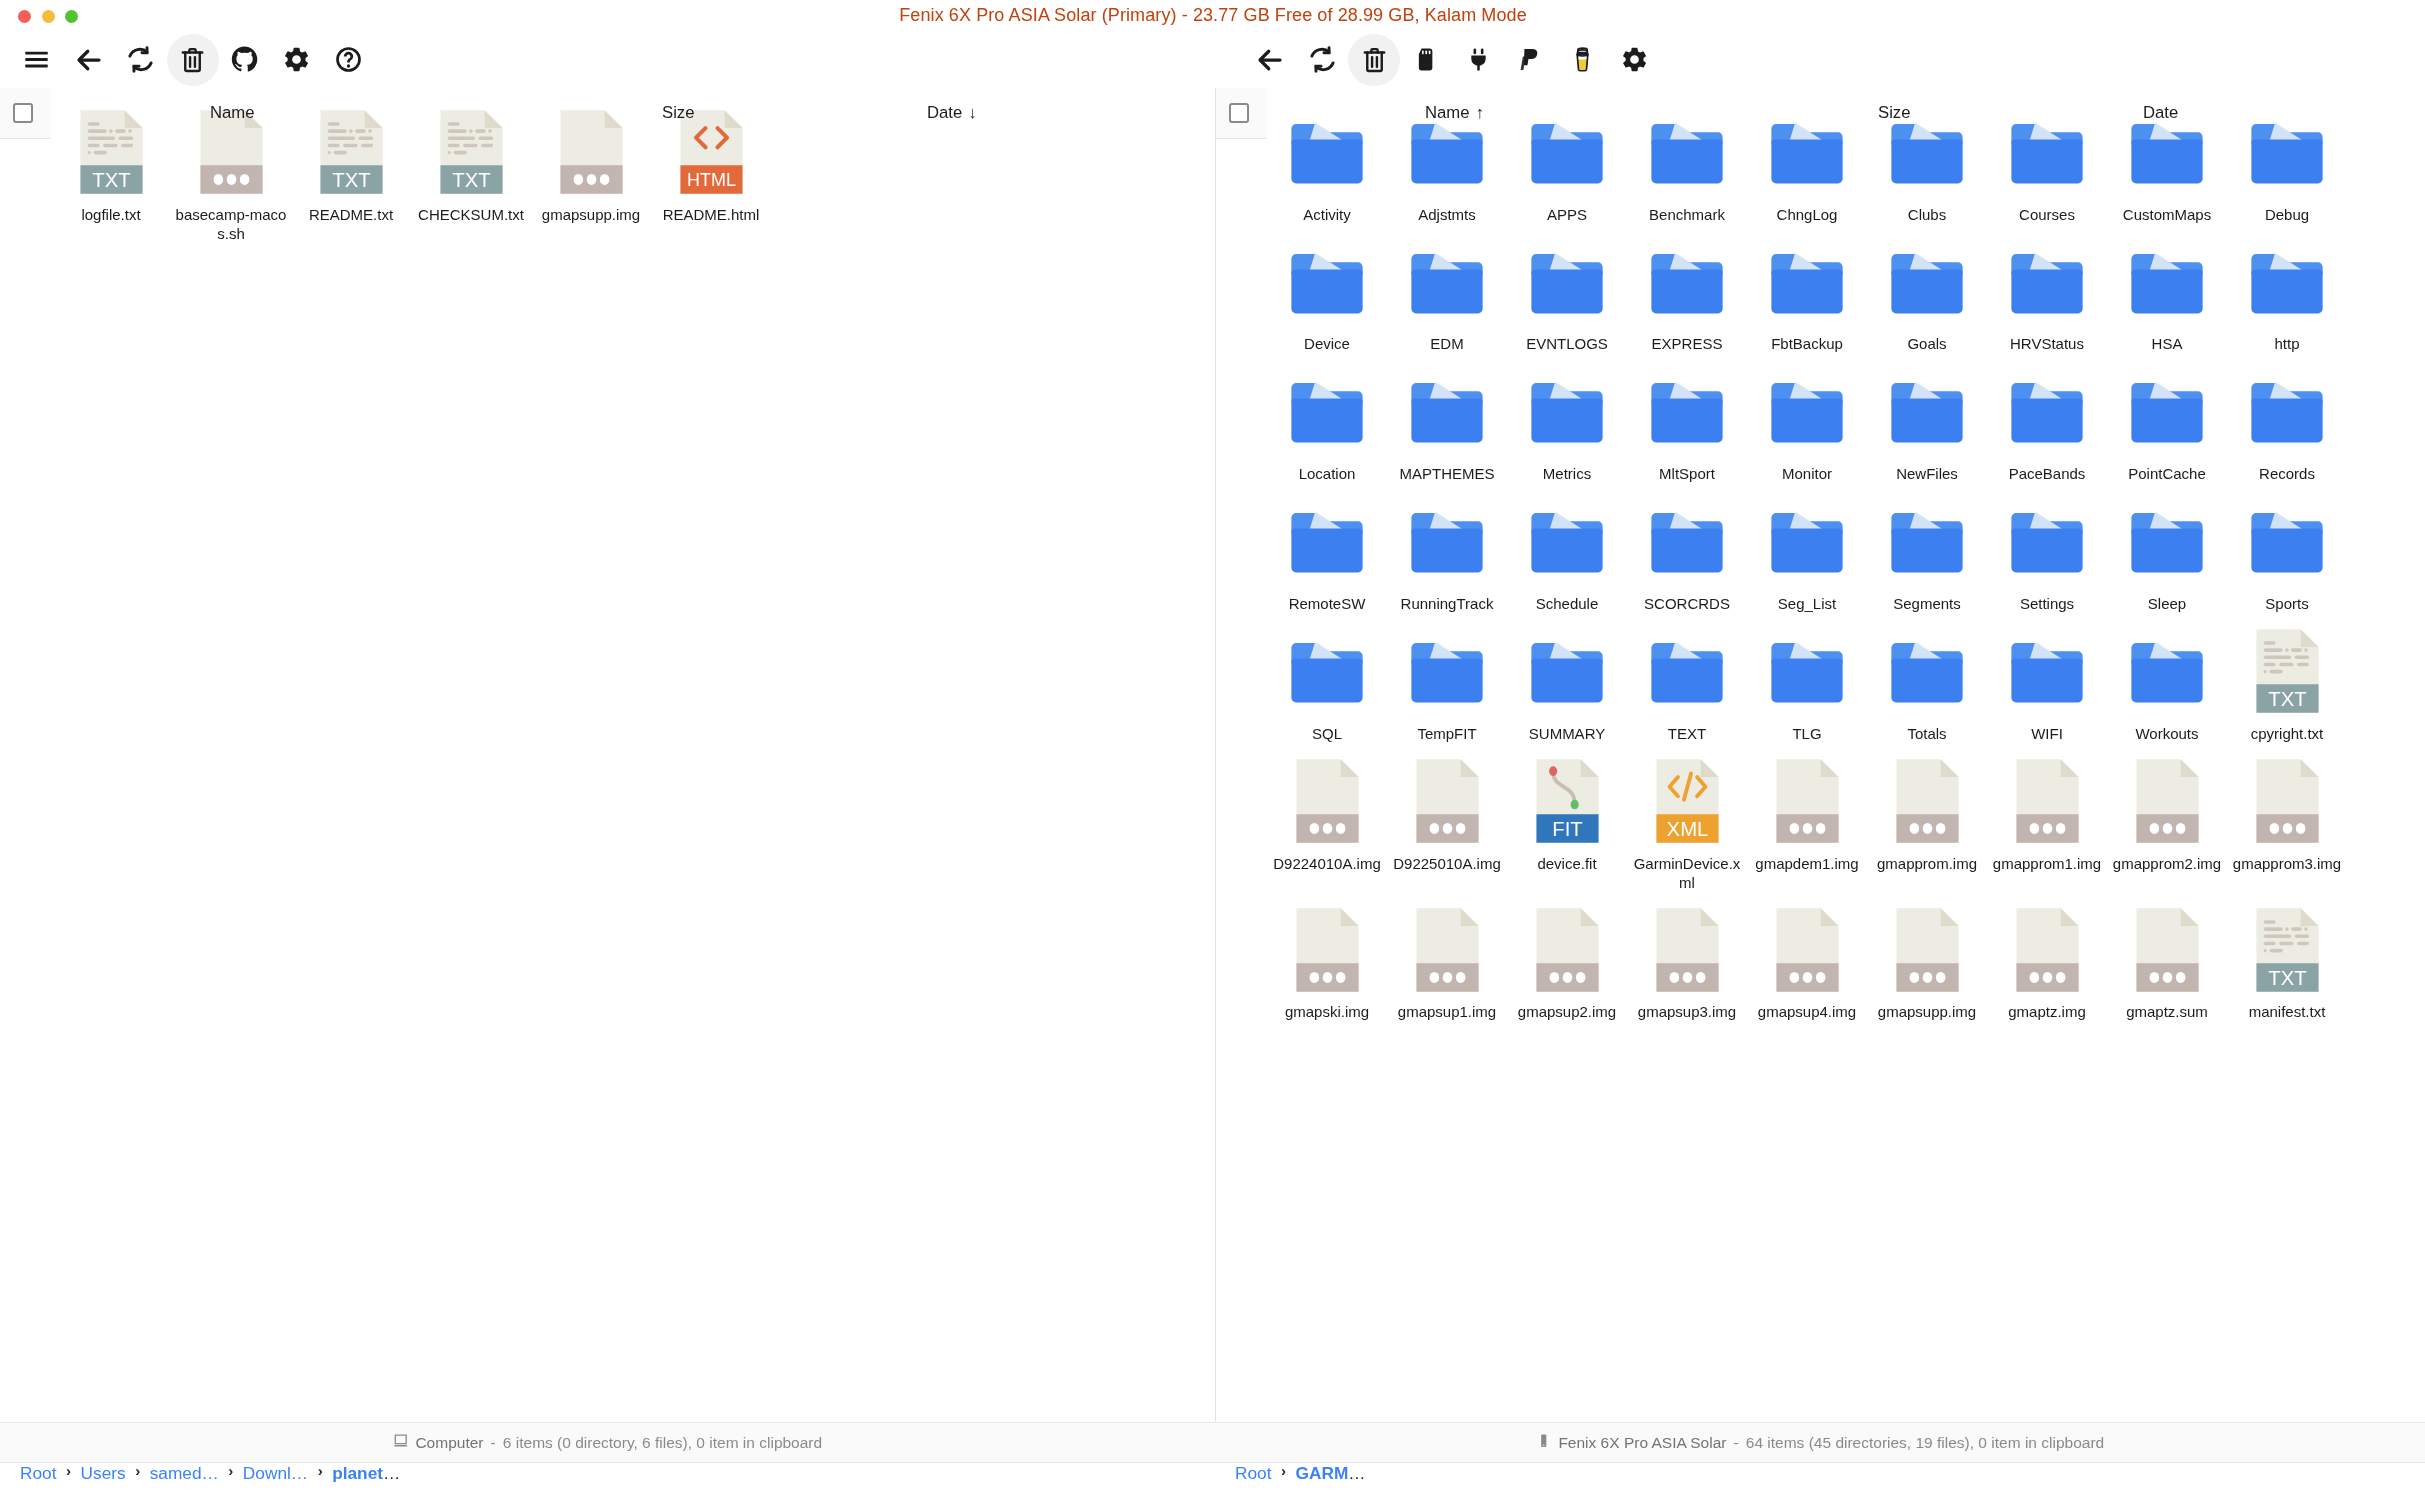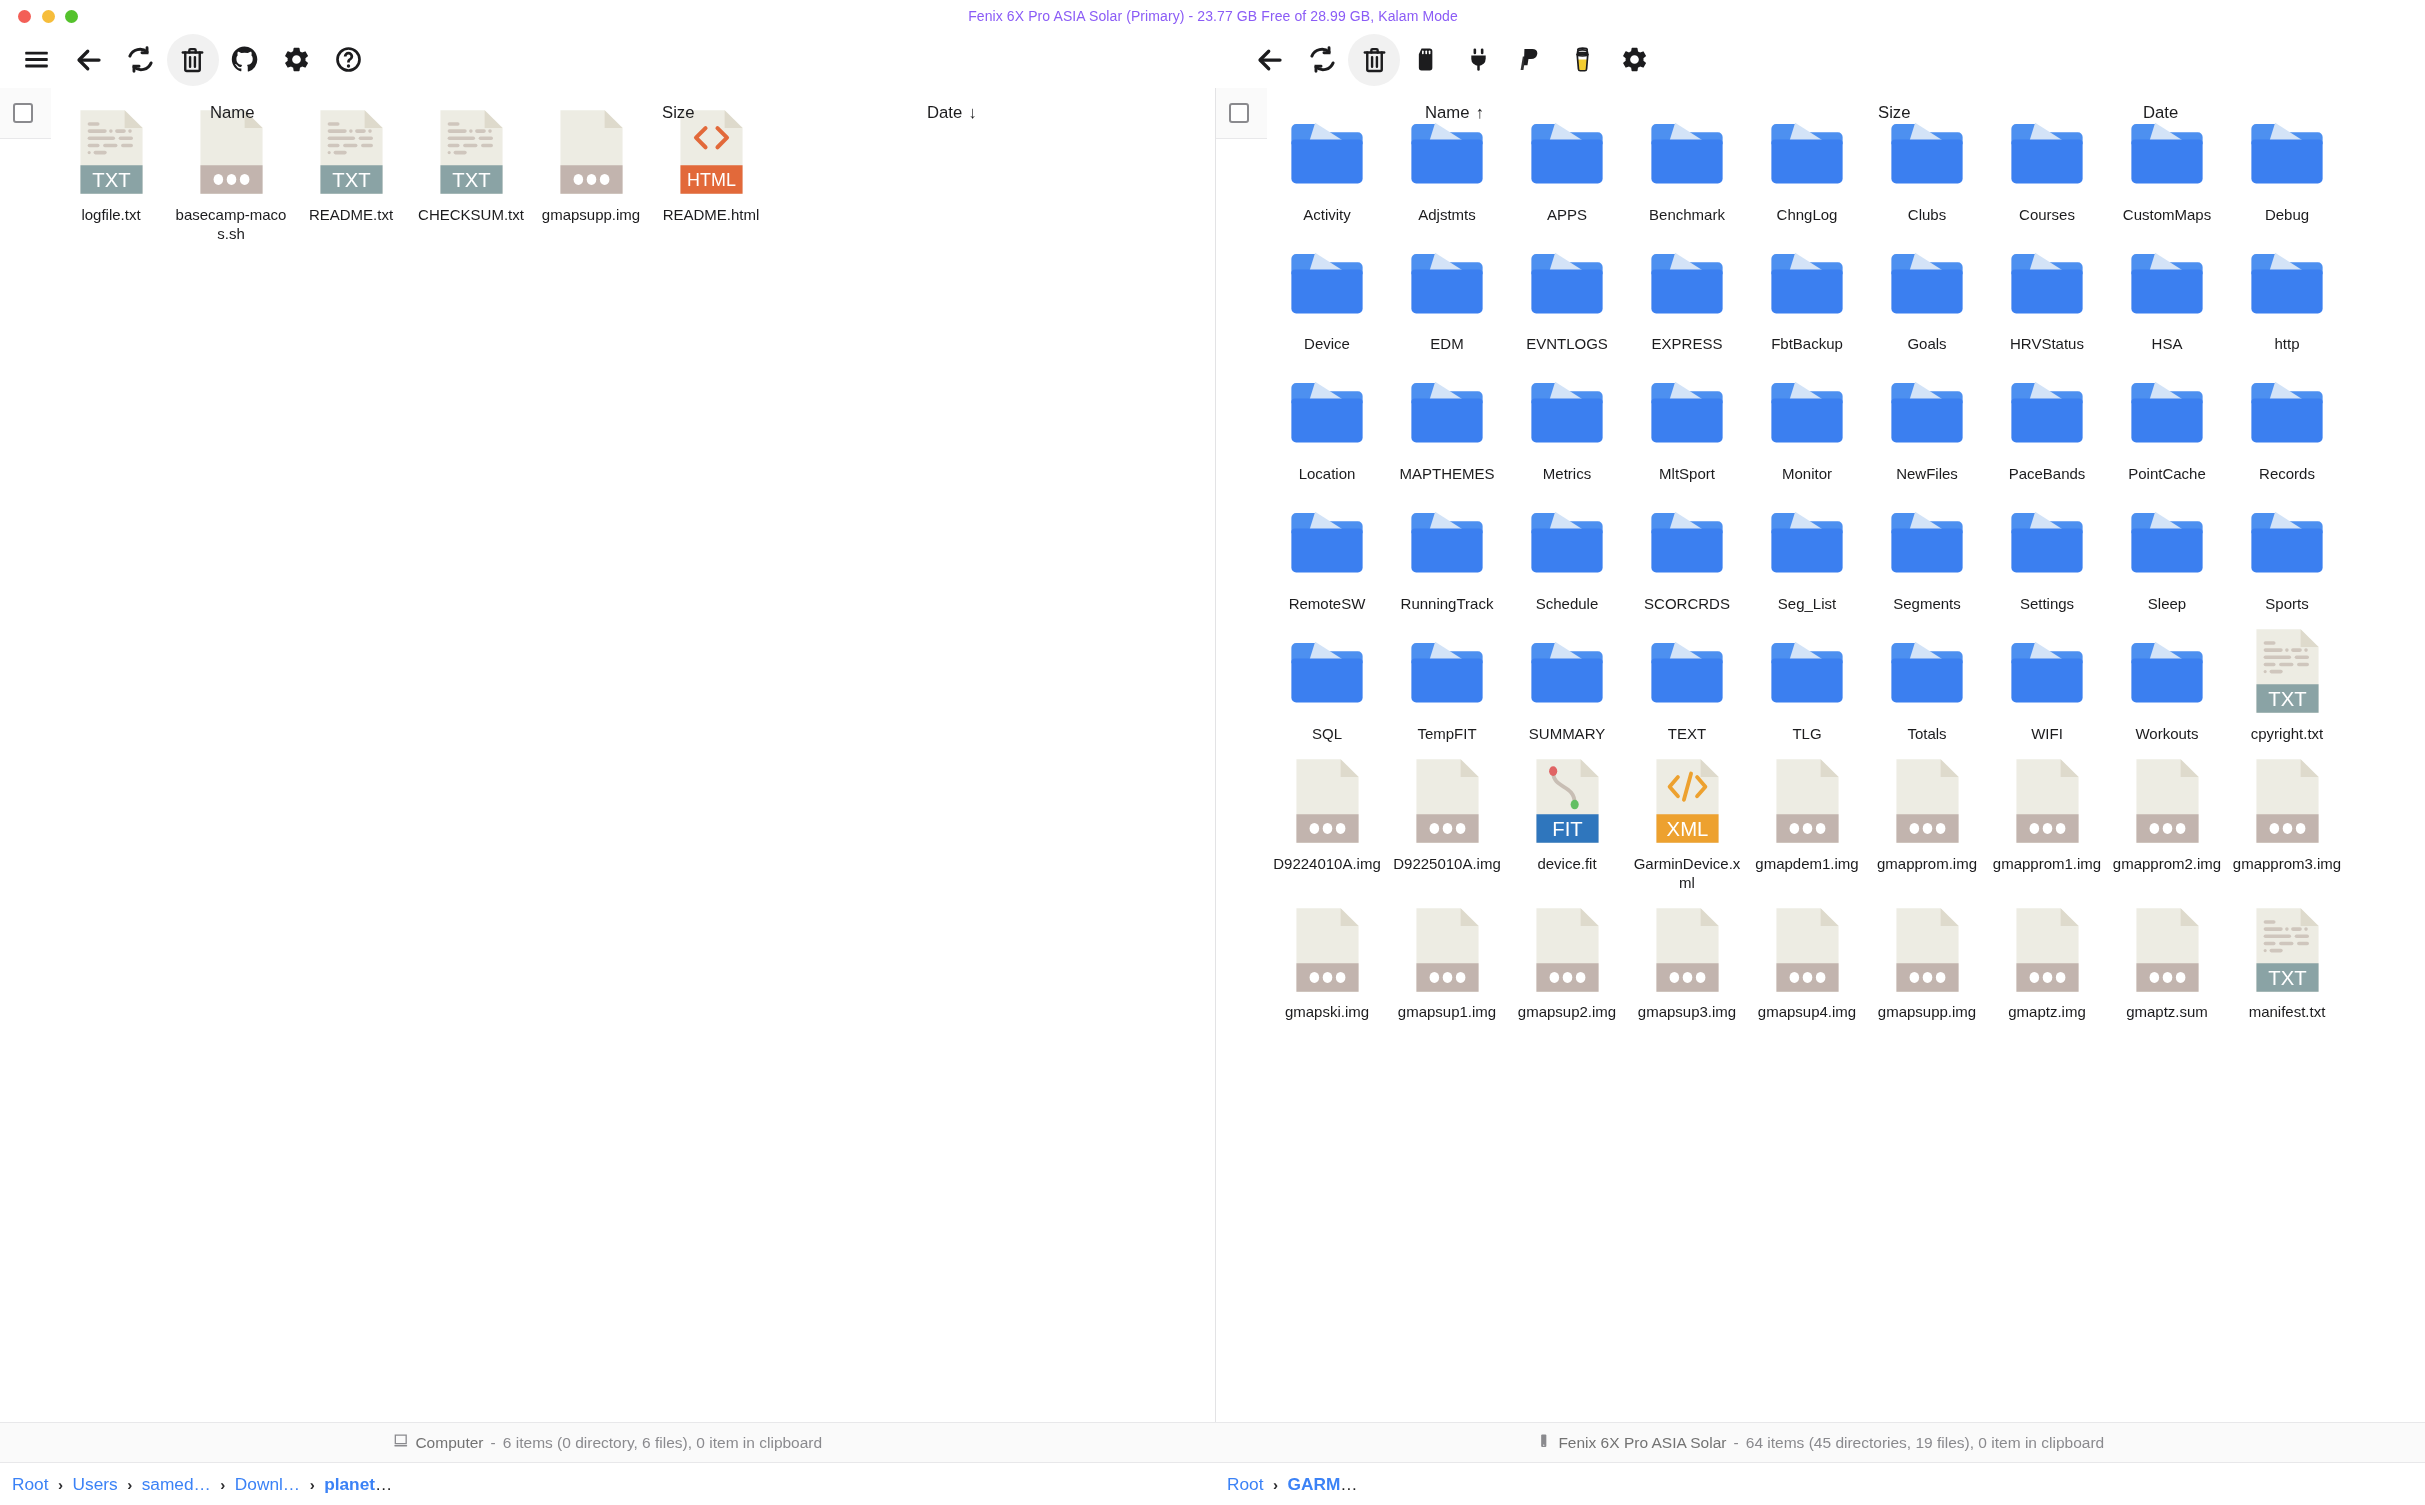--- a/index.html
+++ b/index.html
@@ -26,21 +26,21 @@
   }
   .traffic {
     position: absolute; left: 18px; top: 9.5px;
     display: flex; gap: 10.7px; align-items: center;
   }
   .dot { width: 13px; height: 13px; border-radius: 50%; }
   .dot.red    { background: #f35f57; }
   .dot.yellow { background: #f6bd3b; }
   .dot.green  { background: #54c22c; }
   .title-text {
-    font-size: 14px; color: #8b5cf6; letter-spacing: 0.1px;
+    font-size: 18px; color: #c2410c; letter-spacing: 0.1px;
     white-space: nowrap;
   }
 
   
   .toolbars { display: flex; height: 57px; flex: 0 0 57px; }
   .toolbar {
     display: flex; align-items: center;
     padding-left: 10.7px; gap: 0px;
   }
   .toolbar.left  { width: 1215px; }
@@ -137,21 +137,21 @@
     display: flex; align-items: center; justify-content: center;
     gap: 7.1px; font-size: 15.5px; color: #8a8a8e;
   }
   .status-half.l { width: 1215px; }
   .status-half.r { width: 1210px; }
   .status-link { color: #737373; cursor: pointer; }
   .status-sep { color: #8a8a8e; }
 
   
   .crumbbar { height: 43px; flex: 0 0 43px; display: flex; background: #ffffff; }
-  .crumb-half { display: flex; align-items: center; padding-left: 12px; gap: 0; }
+  .crumb-half { display: flex; align-items: flex-start; padding-left: 20px; gap: 0; }
   .crumb-half.l { width: 1215px; }
   .crumb-half.r { width: 1210px; }
   .crumb {
     font-size: 17.3px; color: #3b82f6; cursor: pointer; white-space: nowrap;
   }
   .crumb.cur { font-weight: bold; }
   .crumb.cur .ell { font-weight: normal; color: #1c1c1e; }
   .chev {
     font-size: 15px; color: #2b2b2e; margin: 0 9.5px; line-height: 1;
     font-weight: bold;

